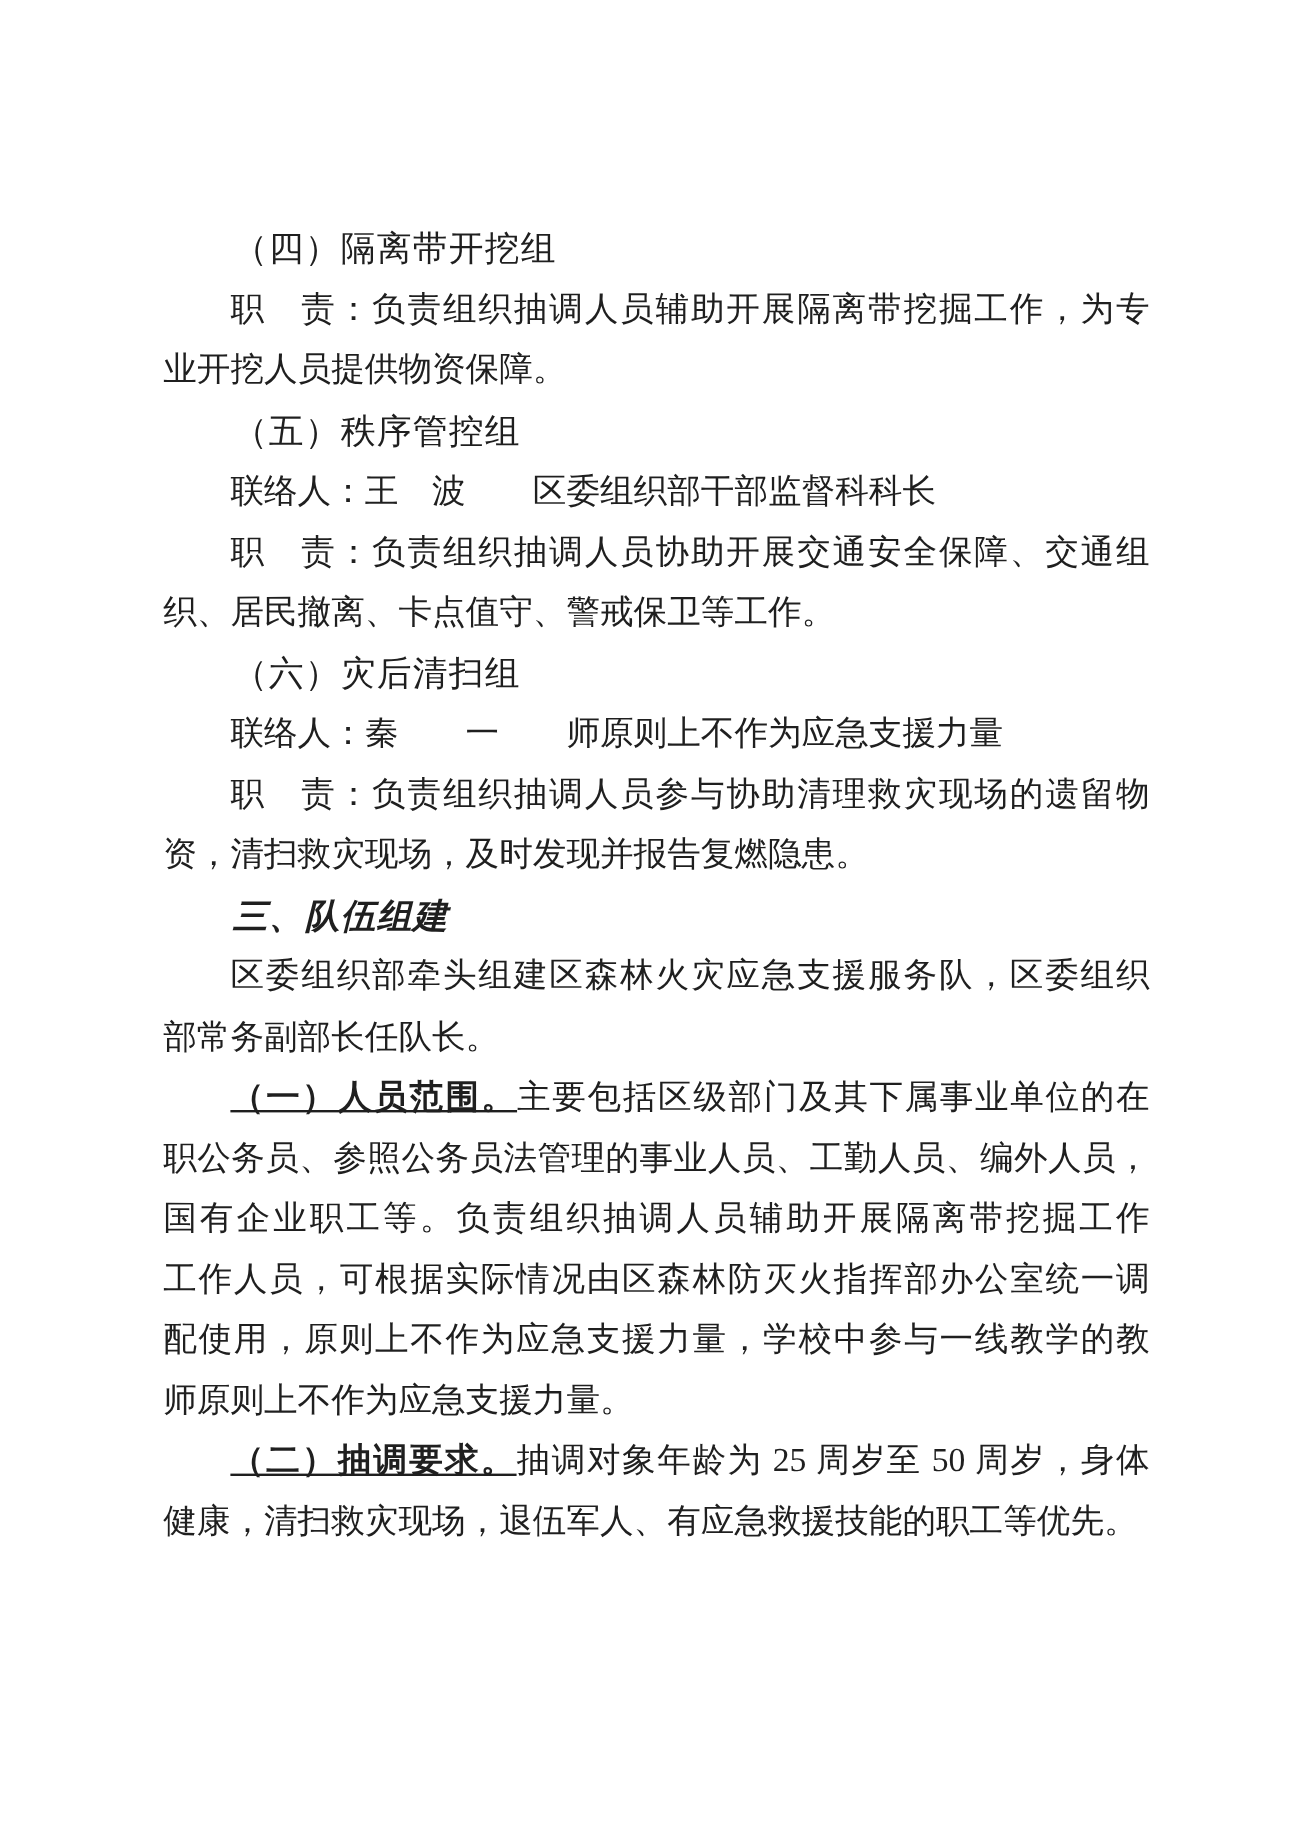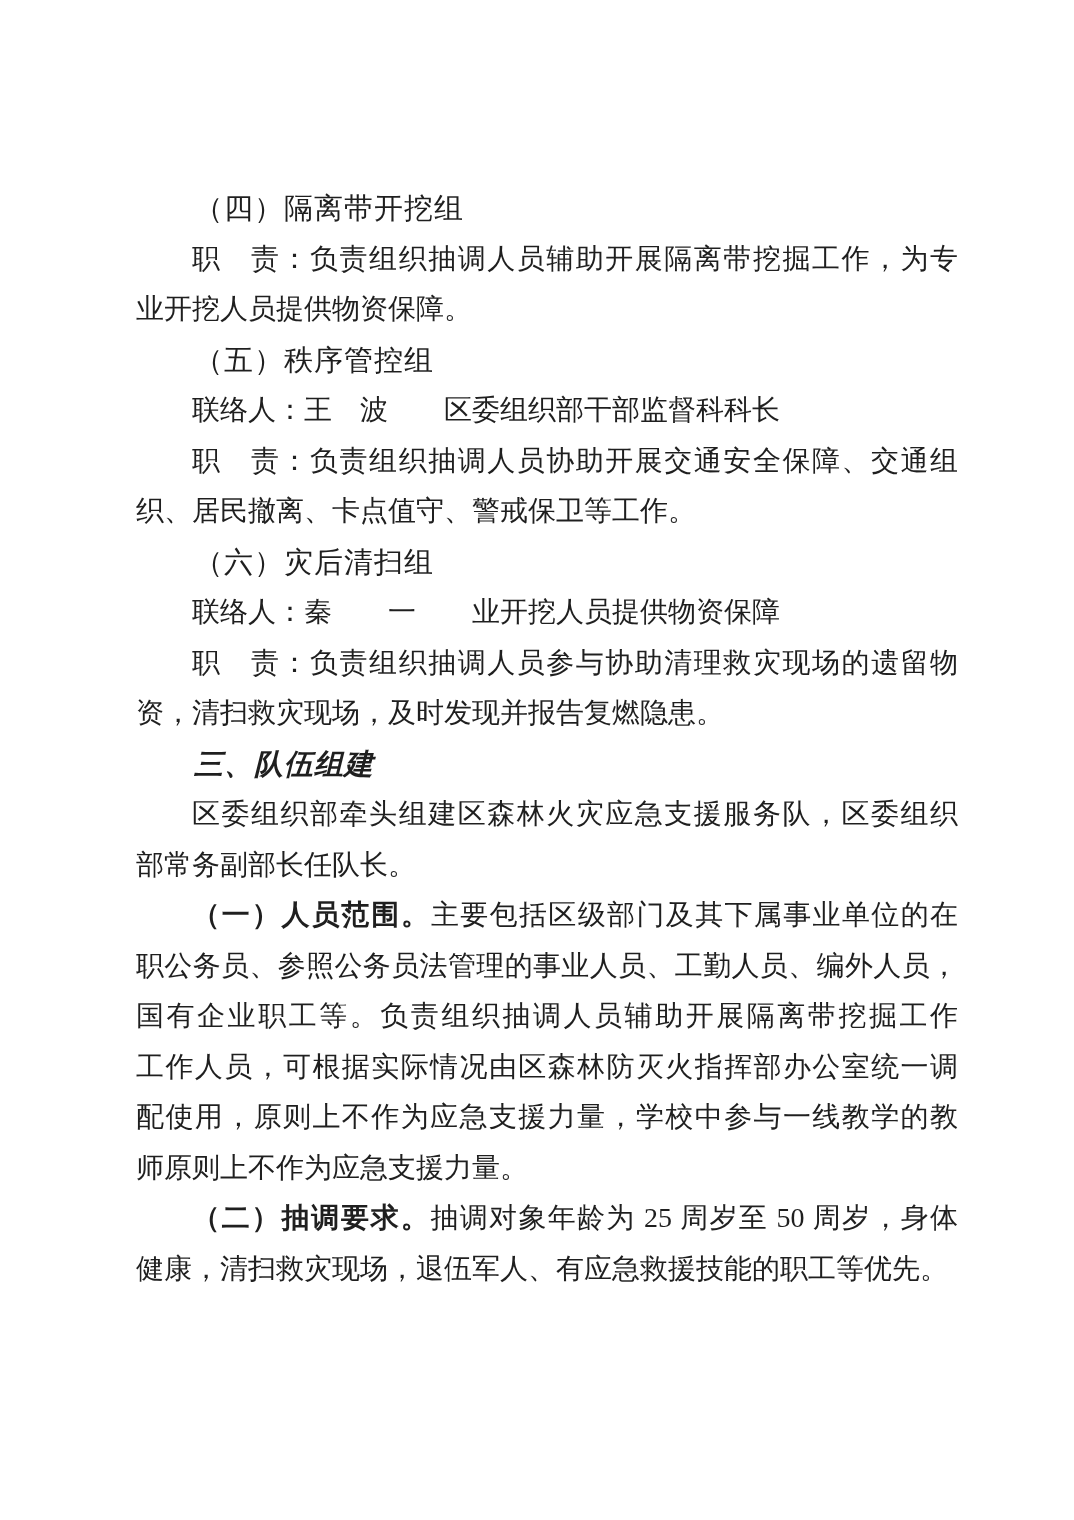--- a/index.html
+++ b/index.html
@@ -45,20 +45,21 @@
   .hei-heading .line {
     font-family: "Liberation Sans", "DejaVu Sans", sans-serif;
     font-weight: bold;
     font-size: 29px;
     letter-spacing: 1px;
     font-style: italic;
   }
   .line b {
     font-weight: bold;
     letter-spacing: 0.5px;
+    text-decoration: underline;
   }
   .page-number {
     position: absolute;
     top: 1372px;
     right: 144px;
     height: 40px;
     line-height: 40px;
     font-size: 29px;
     font-family: "Liberation Serif", "DejaVu Serif", serif;
     color: #3b82f6;
@@ -83,21 +84,21 @@
         <div class="line indent">联络人：王　波　　区委组织部干部监督科科长</div>
       </div>
       <div class="paragraph body">
         <div class="line indent justify">职　责：负责组织抽调人员协助开展交通安全保障、交通组</div>
         <div class="line">织、居民撤离、卡点值守、警戒保卫等工作。</div>
       </div>
       <div class="paragraph kai-heading">
         <div class="line indent">（六）灾后清扫组</div>
       </div>
       <div class="paragraph body">
-        <div class="line indent">联络人：秦　　一　　业开挖人员提供物资保障</div>
+        <div class="line indent">联络人：秦　　一　　师原则上不作为应急支援力量</div>
       </div>
       <div class="paragraph body">
         <div class="line indent justify">职　责：负责组织抽调人员参与协助清理救灾现场的遗留物</div>
         <div class="line">资，清扫救灾现场，及时发现并报告复燃隐患。</div>
       </div>
       <div class="paragraph hei-heading">
         <div class="line indent">三、队伍组建</div>
       </div>
       <div class="paragraph body">
         <div class="line indent justify">区委组织部牵头组建区森林火灾应急支援服务队，区委组织</div>

